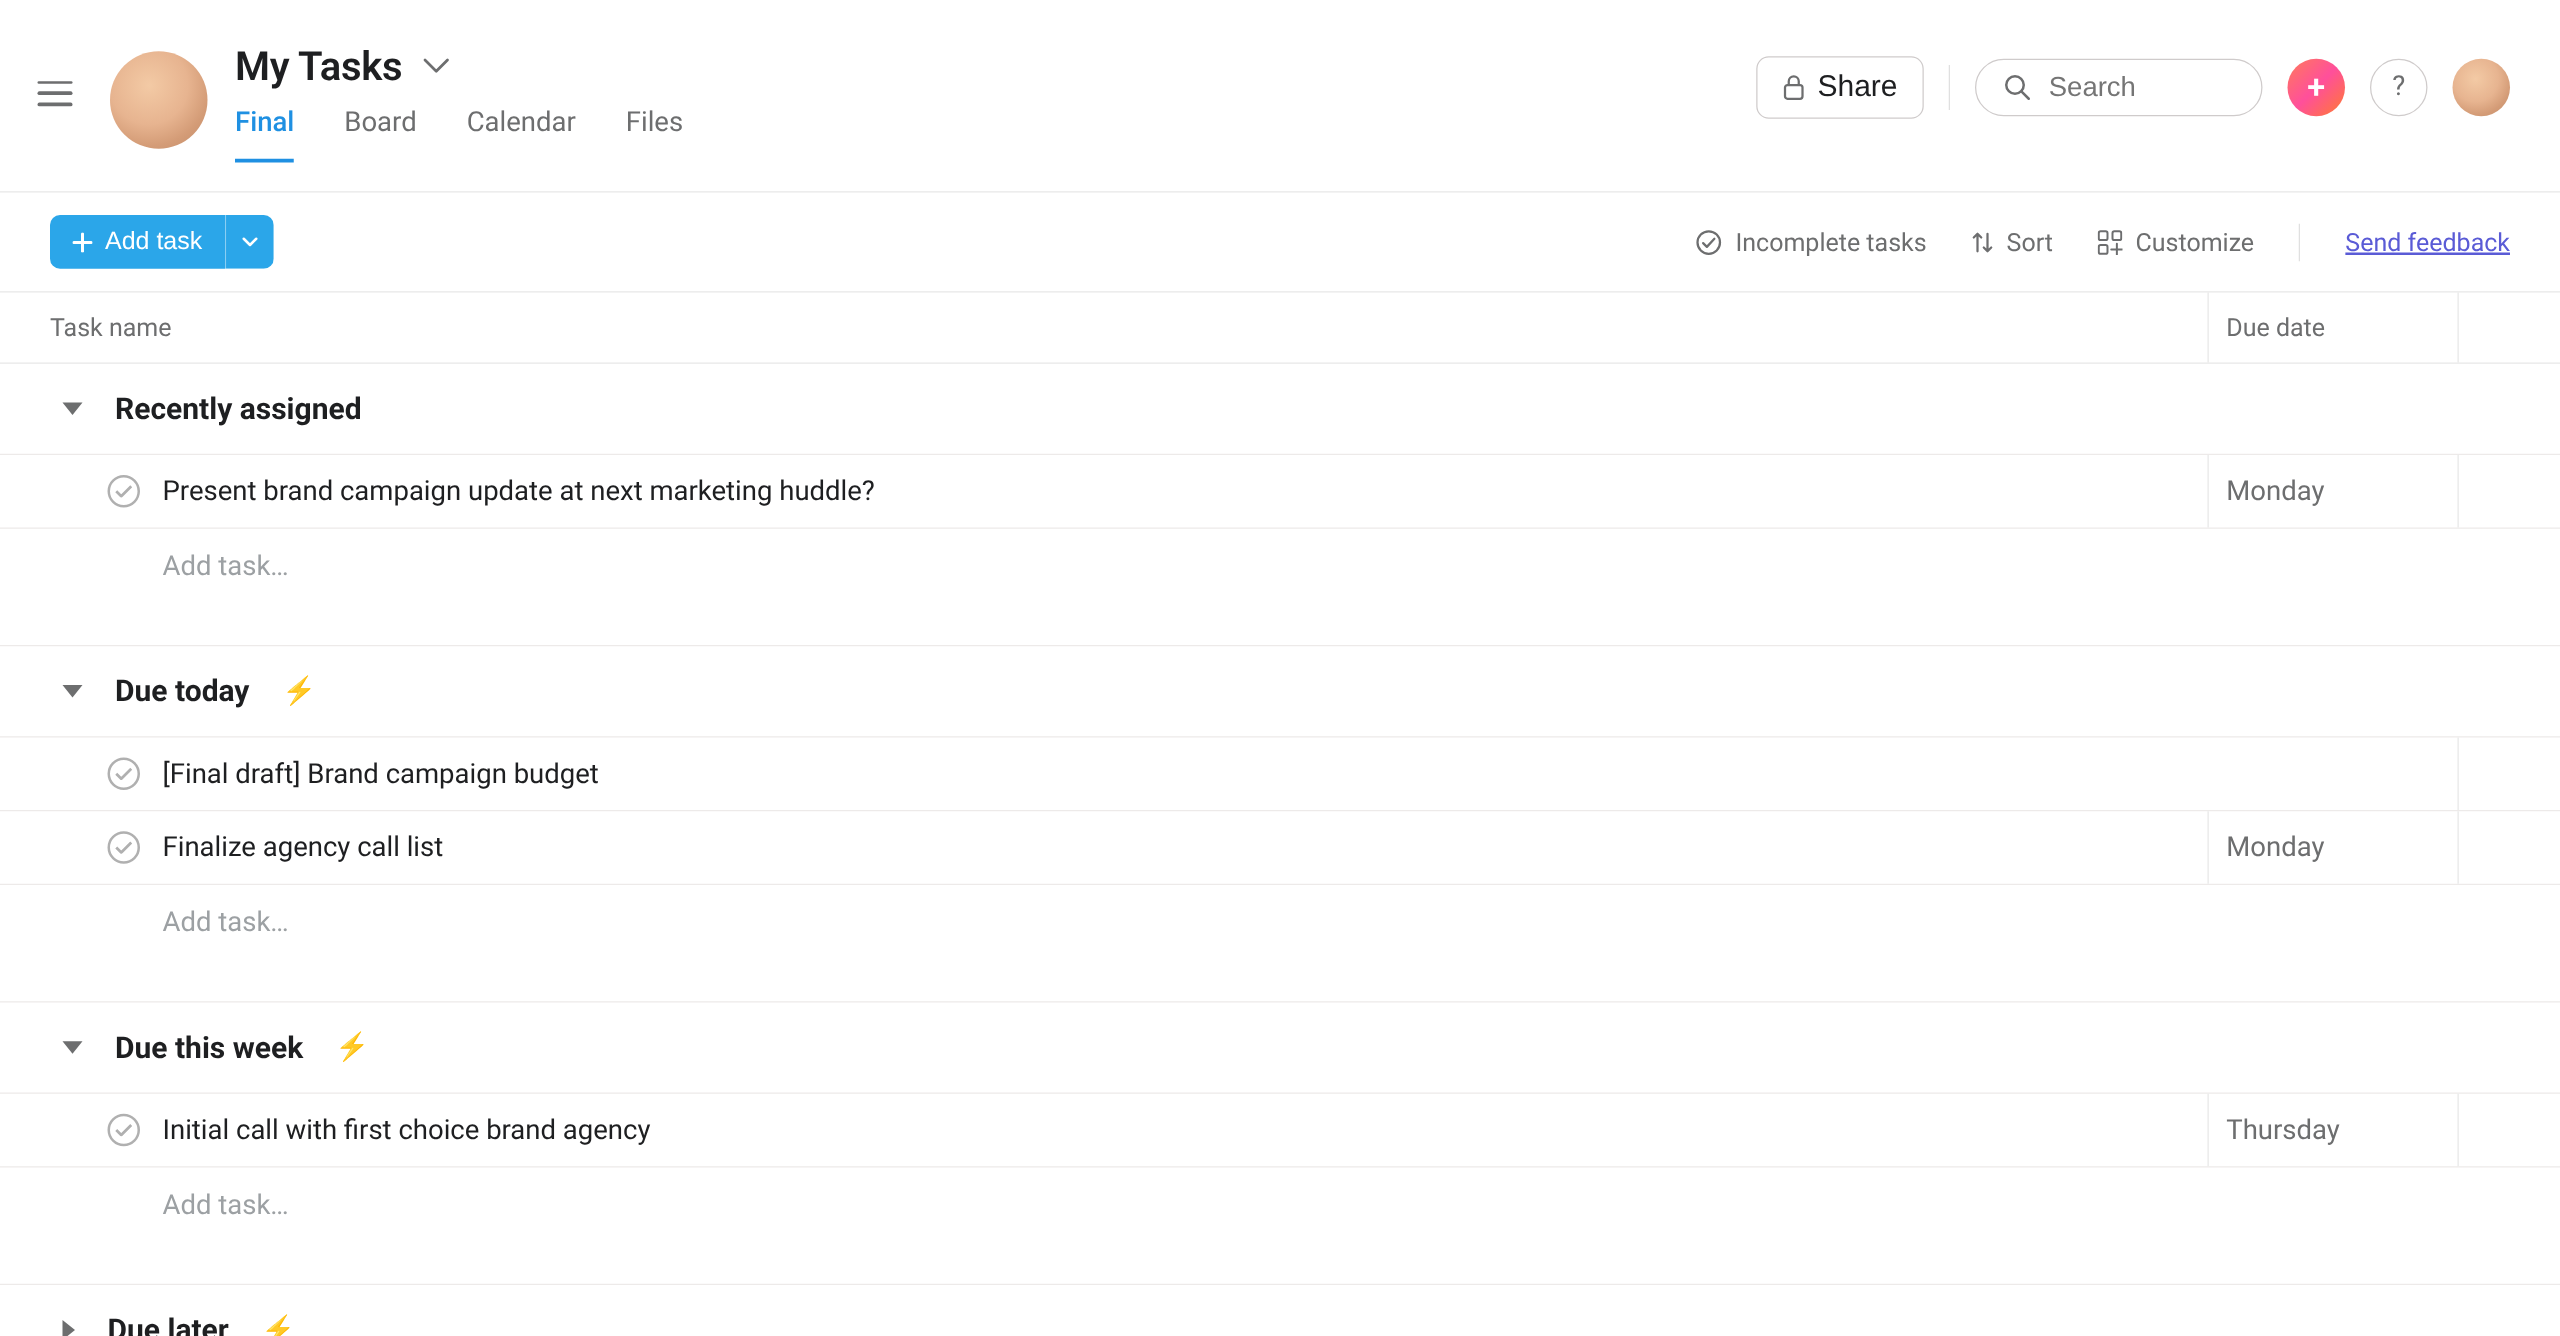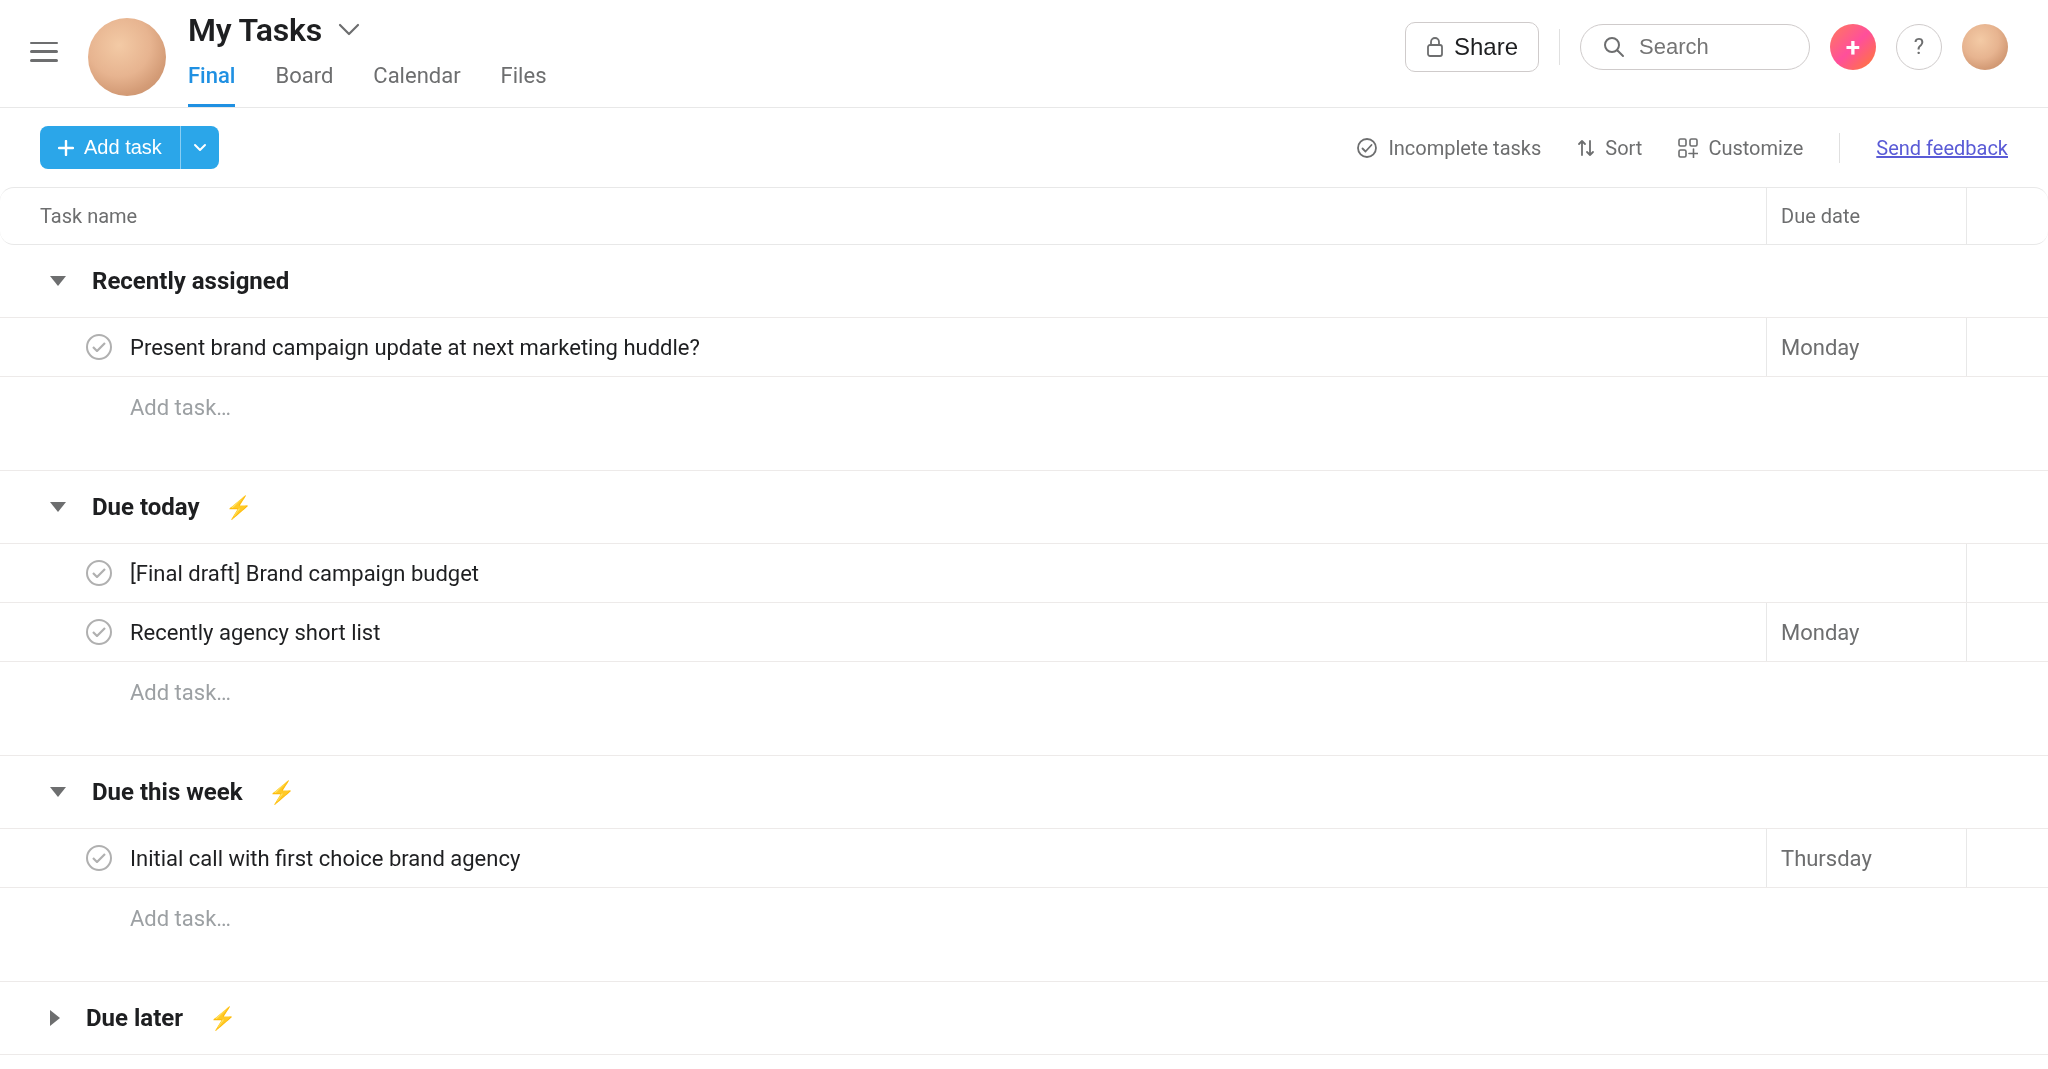--- a/index.html
+++ b/index.html
@@ -7,21 +7,21 @@
     font-family: -apple-system, BlinkMacSystemFont, "Segoe UI", Roboto, Helvetica, Arial, sans-serif;
     background: #fff;
     color: #1e1f21;
     width: 2048px;
   }
   .topbar {
     display: flex;
     align-items: center;
     padding: 16px 40px 0 30px;
     position: relative;
-    height: 108px;
+    height: 154px;
     border-bottom: 1px solid #e8e8e8;
   }
   .hamburger {
     width: 28px; height: 20px;
     display: flex; flex-direction: column; justify-content: space-between;
     margin-right: 30px;
     margin-top: -20px;
     cursor: pointer;
   }
   .hamburger span { display:block; height:2.5px; background:#6d6e6f; border-radius:2px; }
@@ -82,21 +82,21 @@
     background:#2ba6e9; color:#fff; border:none; border-left:1px solid rgba(255,255,255,0.45);
     border-radius:0 8px 8px 0; padding:10px 12px; cursor:pointer; display:flex; align-items:center;
   }
   .toolbar-right { margin-left:auto; display:flex; align-items:center; gap:36px; color:#6d6e6f; font-size:20px;}
   .toolbar-item { display:flex; align-items:center; gap:10px; cursor:pointer; }
   .toolbar-div { width:1px; height:30px; background:#e0e0e0;}
   .feedback-link { color:#5a5bd6; text-decoration:underline; cursor:pointer; font-size:20px;}
 
   .table-head {
     display:flex; border-top:1px solid #e8e8e8; border-bottom:1px solid #e8e8e8;
-    color:#6d6e6f; font-size:20px;border-radius:14px;
+    color:#6d6e6f; font-size:20px;
   }
   .col-name { flex:1; padding:16px 0 16px 40px; }
   .col-due  { width:200px; padding:16px 0 16px 14px; border-left:1px solid #e8e8e8;}
   .col-extra{ width:82px; border-left:1px solid #e8e8e8;}
 
   .section-header {
     display:flex; align-items:center; gap:26px;
     padding:22px 0 22px 50px;
     font-size:24px; font-weight:700;
     cursor:pointer;
@@ -278,21 +278,21 @@
       </div>
       <div class="col-extra"></div>
     </div>
     <div class="row">
       <div class="col-name">
         <span class="check-circle">
           <svg width="14" height="10" viewBox="0 0 14 10">
             <path d="M1 5 L5 9 L13 1"></path>
           </svg>
         </span>
-        <span>Recently agency short list</span>
+        <span>Finalize agency call list</span>
       </div>
       <div class="col-due">Monday</div>
       <div class="col-extra"></div>
     </div>
     <div class="add-row">
       <div class="col-name">Add task…</div>
       <div class="col-due"></div>
       <div class="col-extra"></div>
     </div>
     <div class="section-header">

